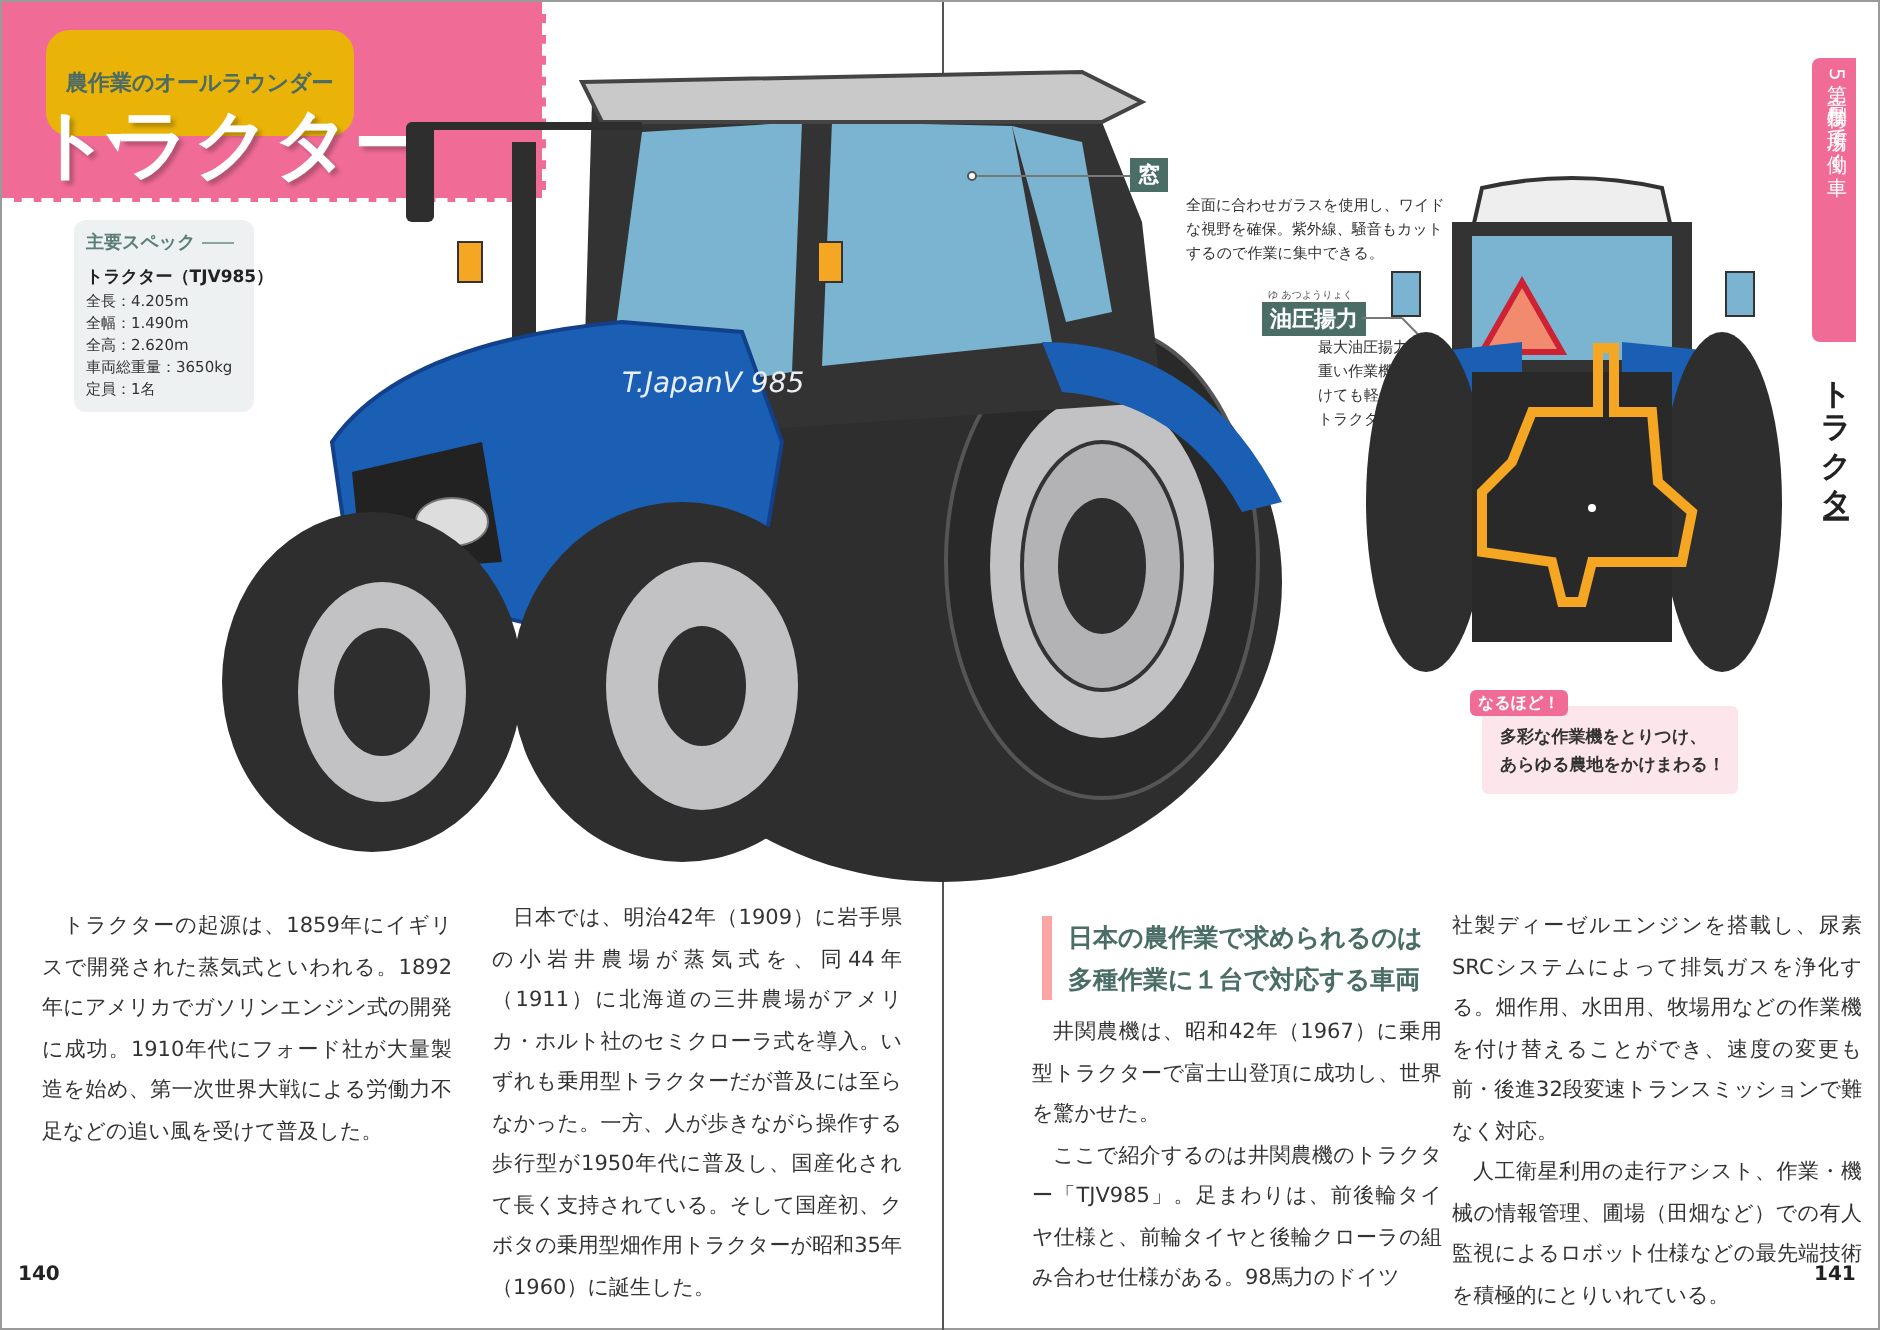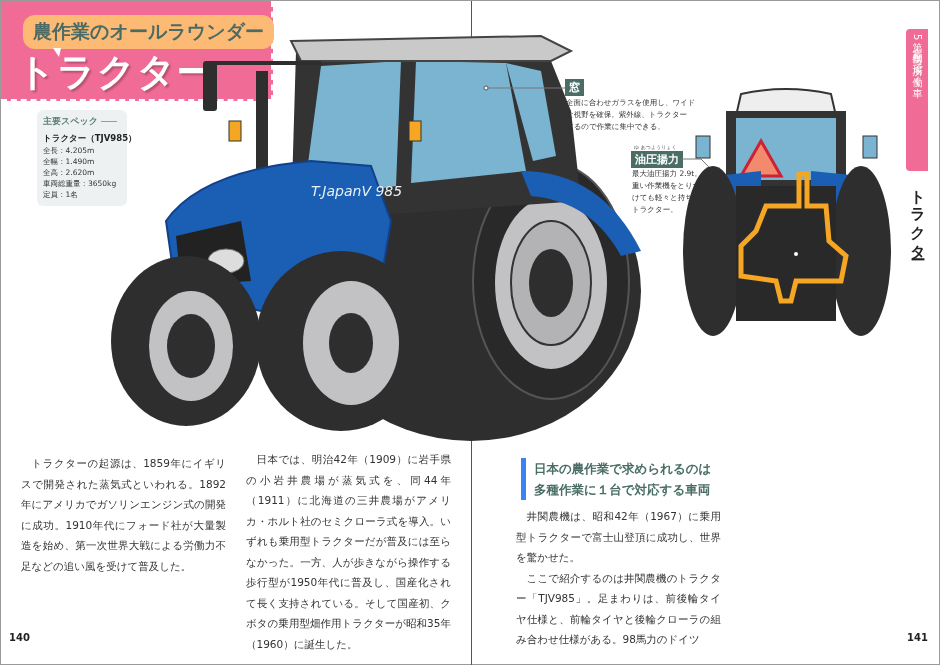--- a/index.html
+++ b/index.html
@@ -10,22 +10,22 @@
   .spine { position: absolute; left: 470px; top: 0; width: 1px; height: 665px; background: #555; }
 
   
   .title-block {
     position: absolute; left: 0; top: 0; width: 272px; height: 100px;
     background: #f06c96;
     border-right: 2px dashed #fff; border-bottom: 2px dashed #fff;
   }
   .title-tag {
     position: absolute; left: 22px; top: 14px;
-    background: #fdba74; color: #4b6b64; font-weight: bold; font-size: 19px;
-    padding: 4px 10px; border-radius: 12px; white-space: nowrap;
+    background: #eab308; color: #4b6b64; font-weight: bold; font-size: 11px;
+    padding: 19px 10px; border-radius: 12px; white-space: nowrap;
   }
   .title-tag::after {
     content: ""; position: absolute; left: 30px; bottom: -8px;
     border-left: 6px solid transparent; border-right: 2px solid transparent; border-top: 9px solid #fff;
   }
   .title-main {
     position: absolute; left: 16px; top: 46px; color: #fff; font-weight: bold;
     font-size: 38px; letter-spacing: 1px; text-shadow: 2px 2px 2px rgba(0,0,0,0.25); white-space: nowrap;
   }
 
@@ -41,21 +41,21 @@
 
   
   .tractor-main { position: absolute; left: 80px; top: 20px; width: 570px; height: 420px; }
   .tractor-rear { position: absolute; left: 680px; top: 75px; width: 210px; height: 265px; }
 
   
   .callout-label {
     position: absolute; background: #4a6e66; color: #fff; font-weight: bold;
     font-size: 11px; padding: 1px 4px; white-space: nowrap;
   }
-  .callout-text { position: absolute; font-size: 7.5px; line-height: 12px; color: #333; }
+  .callout-text { position: absolute; font-size: 7.5px; line-height: 12px; color: #333; margin-left: 27px; }
   .ruby-small { position: absolute; font-size: 5px; color: #555; white-space: nowrap; }
 
   
   .side-tab {
     position: absolute; left: 905px; top: 28px; width: 22px; height: 142px;
     background: #f06c96; border-radius: 4px 0 0 4px; color: #fff;
     writing-mode: vertical-rl; font-size: 10px; padding-top: 5px; display: flex; align-items: center; gap: 6px;
   }
   .side-title {
     position: absolute; left: 907px; top: 178px; writing-mode: vertical-rl;
@@ -76,21 +76,21 @@
   
   .col { position: absolute; width: 205px; font-size: 10.5px; line-height: 20.5px; color: #333; text-align: justify; }
   .col p { text-indent: 1em; }
   .col1 { left: 20px; top: 452px; }
   .col2 { left: 245px; top: 448px; }
   .col3 { left: 515px; top: 505px; }
   .col4 { left: 725px; top: 452px; }
 
   .section-heading {
     position: absolute; left: 520px; top: 457px; width: 200px;
-    border-left: 5px solid #3b82f6; padding-left: 8px;
+    border-left: 5px solid #fca5a5; padding-left: 8px;
     color: #4a6e66; font-weight: bold; font-size: 12.5px; line-height: 21px;
   }
 
   .page-num { position: absolute; font-size: 10px; font-weight: bold; color: #222; }
   .pn-left { left: 8px; top: 631px; }
   .pn-right { left: 906px; top: 631px; }
 </style>
 </head>
 <body>
 
@@ -155,21 +155,21 @@
     <div class="spec-line">全長：4.205m</div>
     <div class="spec-line">全幅：1.490m</div>
     <div class="spec-line">全高：2.620m</div>
     <div class="spec-line">車両総重量：3650kg</div>
     <div class="spec-line">定員：1名</div>
   </div>
 
   <div class="callout-label" style="left:564px; top:78px;">窓</div>
   <div class="callout-text" style="left:565px; top:96px; width:150px;">
     <div>全面に合わせガラスを使用し、ワイド</div>
-    <div>な視野を確保。紫外線、トラクター</div>
+    <div>な視野を確保。紫外線、騒音もカット</div>
     <div>するので作業に集中できる。</div>
   </div>
 
   <div class="ruby-small" style="left:633px; top:143px;">ゆ あつようりょく</div>
   <div class="callout-label" style="left:630px; top:150px;">油圧揚力</div>
   <div class="callout-text" style="left:631px; top:167px; width:80px;">
     <div>最大油圧揚力 2.9t。</div>
     <div>重い作業機をとりつ</div>
     <div>けても軽々と持ち上</div>
     <div>トラクター。</div>
@@ -192,35 +192,44 @@
     <path d="M118 98 L126 98 L126 130 L145 130 L148 165 L165 180 L160 205 L115 205 L110 225 L100 225 L95 205 L60 200 L60 170 L75 155 L85 130 L118 130 Z" fill="none" stroke="#f5a623" stroke-width="5"></path>
     <circle cx="115" cy="178" r="2" fill="#fff"></circle>
   </svg>
 
   <div class="side-tab">
     <span>第5章</span>
     <span>特別な場所で働く車</span>
   </div>
   <div class="side-title">トラクター</div>
 
+  <div class="naruhodo">
+    <div class="naruhodo-tag">なるほど！</div>
+    <div class="naruhodo-text">
+      <div>多彩な作業機をとりつけ、</div>
+      <div>あらゆる農地をかけまわる！</div>
+    </div>
+  </div>
 
   <div class="col col1">
     <p>トラクターの起源は、1859年にイギリスで開発された蒸気式といわれる。1892年にアメリカでガソリンエンジン式の開発に成功。1910年代にフォード社が大量製造を始め、第一次世界大戦による労働力不足などの追い風を受けて普及した。</p>
   </div>
   <div class="col col2">
     <p>日本では、明治42年（1909）に岩手県の小岩井農場が蒸気式を、同44年（1911）に北海道の三井農場がアメリカ・ホルト社のセミクローラ式を導入。いずれも乗用型トラクターだが普及には至らなかった。一方、人が歩きながら操作する歩行型が1950年代に普及し、国産化されて長く支持されている。そして国産初、クボタの乗用型畑作用トラクターが昭和35年（1960）に誕生した。</p>
   </div>
 
   <div class="section-heading">
     <div>日本の農作業で求められるのは</div>
     <div>多種作業に１台で対応する車両</div>
   </div>
 
   <div class="col col3">
     <p>井関農機は、昭和42年（1967）に乗用型トラクターで富士山登頂に成功し、世界を驚かせた。</p>
     <p>ここで紹介するのは井関農機のトラクター「TJV985」。足まわりは、前後輪タイヤ仕様と、前輪タイヤと後輪クローラの組み合わせ仕様がある。98馬力のドイツ</p>
   </div>
   <div class="col col4">
+    <p style="text-indent:0">社製ディーゼルエンジンを搭載し、尿素SRCシステムによって排気ガスを浄化する。畑作用、水田用、牧場用などの作業機を付け替えることができ、速度の変更も前・後進32段変速トランスミッションで難なく対応。</p>
+    <p>人工衛星利用の走行アシスト、作業・機械の情報管理、圃場（田畑など）での有人監視によるロボット仕様などの最先端技術を積極的にとりいれている。</p>
   </div>
 
   <div class="page-num pn-left">140</div>
   <div class="page-num pn-right">141</div>
 </div>
 
 </body></html>

